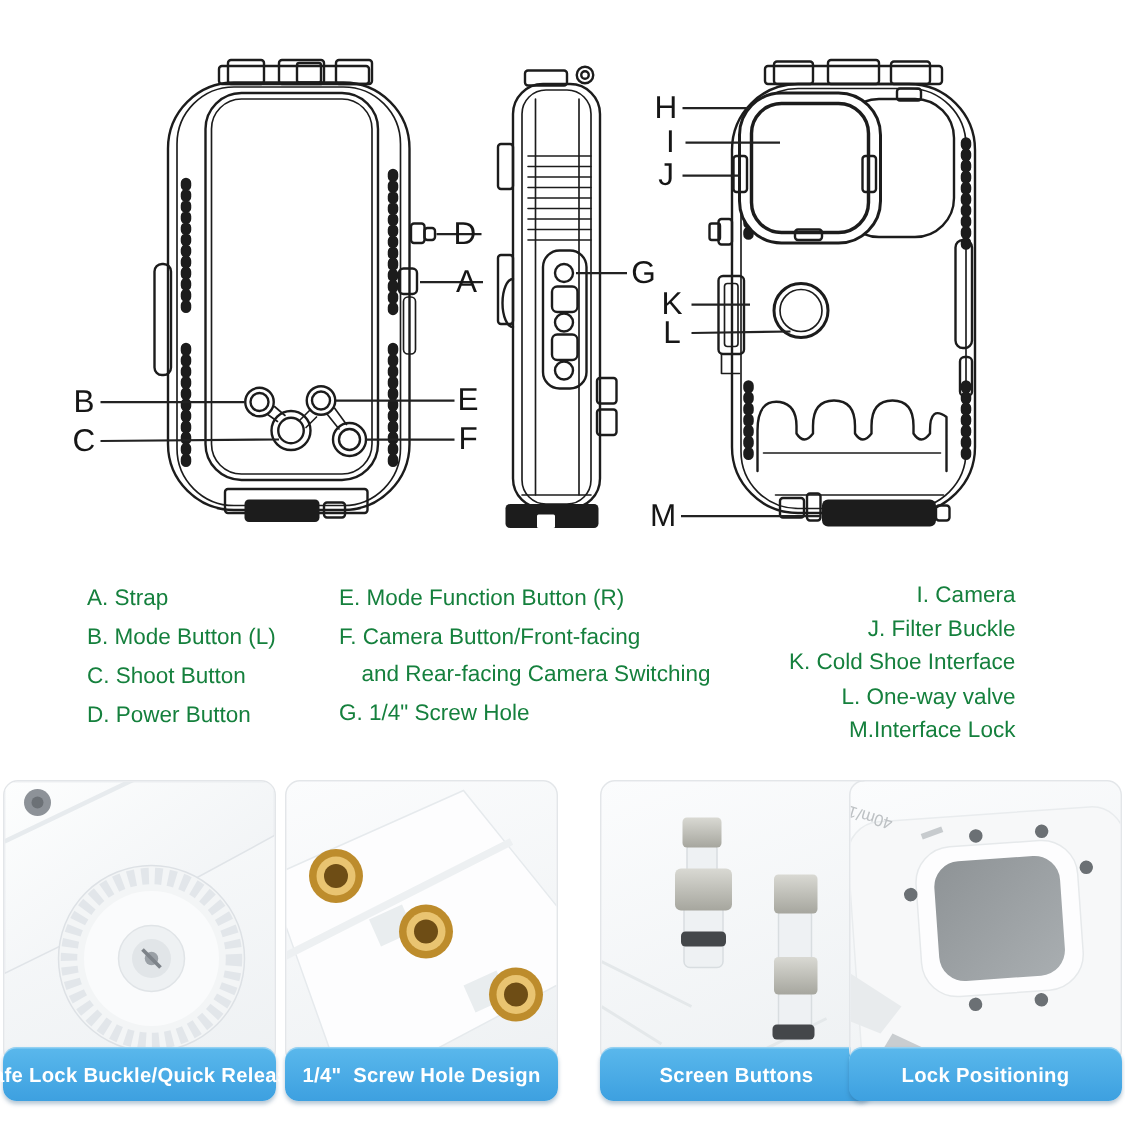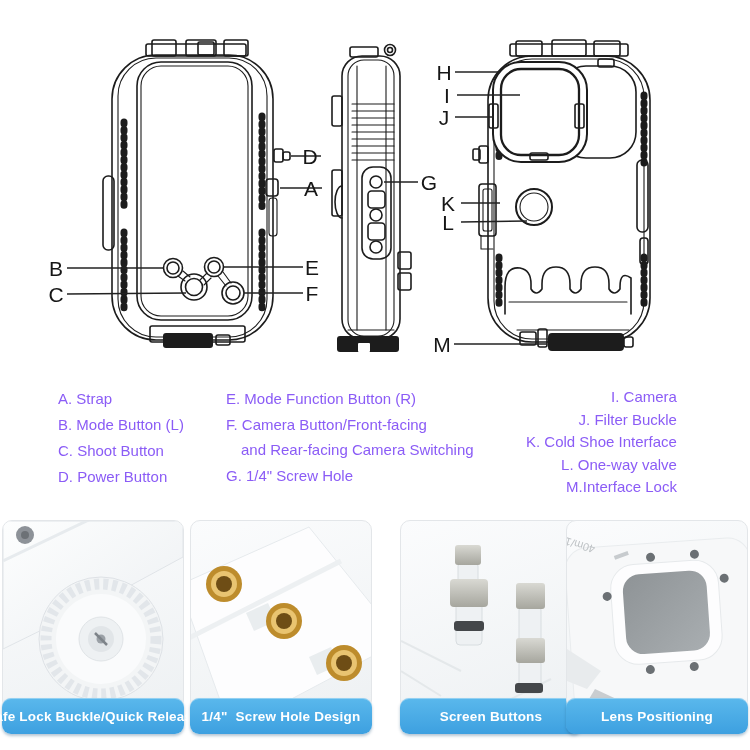--- a/index.html
+++ b/index.html
@@ -4,21 +4,21 @@
 <style>
   html,body{margin:0;padding:0;background:#ffffff;}
   .page{position:relative;width:750px;height:750px;background:#ffffff;overflow:hidden;
         font-family:"Liberation Sans",sans-serif;}
   
   .diagram{position:absolute;left:0;top:0;width:750px;height:378px;}
   .diagram svg{position:absolute;left:0;top:0;}
   .callout{position:absolute;transform:translate(-50%,-50%);
            font-size:21px;font-weight:400;color:#161616;line-height:1;}
   
-  .legend{position:absolute;left:0;top:386px;width:750px;height:128px;color:#8b5cf6;}
+  .legend{position:absolute;left:0;top:386px;width:750px;height:128px;color:#15803d;}
   .legend-col{position:absolute;top:0;}
   .legend-line{font-size:15px;line-height:26px;white-space:pre;}
   .col2 .legend-line{line-height:25.5px;}
   .col3 .legend-line{line-height:22.6px;text-align:right;}
   .legend-line.indent{padding-left:15px;}
   
   .features{position:absolute;left:0;top:520px;width:750px;height:216px;}
   .feature-card{position:absolute;top:0;width:182px;height:214px;}
   .photo{position:absolute;left:0;top:0;width:180px;height:188px;
          border:1px solid #e3e6e9;border-radius:10px;overflow:hidden;
@@ -333,18 +333,18 @@
             <circle cx="80" cy="148" r="4.5" fill="#6b7074"></circle>
             <circle cx="124" cy="148" r="4.5" fill="#6b7074"></circle>
             <path d="M52,34 l14,-4" stroke="#c7cbce" stroke-width="4" fill="none"></path>
           </g>
           <path d="M0,128 L34,150 L20,168 L0,160 Z" fill="#e8ebed"></path>
           <path d="M28,168 l30,14 -6,8 -30,-12 z" fill="#c9cdd0"></path>
           <text x="62" y="30" font-size="11" fill="#bdc1c4" transform="rotate(197 45 30)" font-family="Liberation Sans, sans-serif">40m/130ft</text>
         </svg>
       </div>
       <div class="pill">
-        <span>Lens Positioning</span>
+        <span>Lock Positioning</span>
       </div>
     </div>
 
   </section>
 </div>
 
 </body></html>

